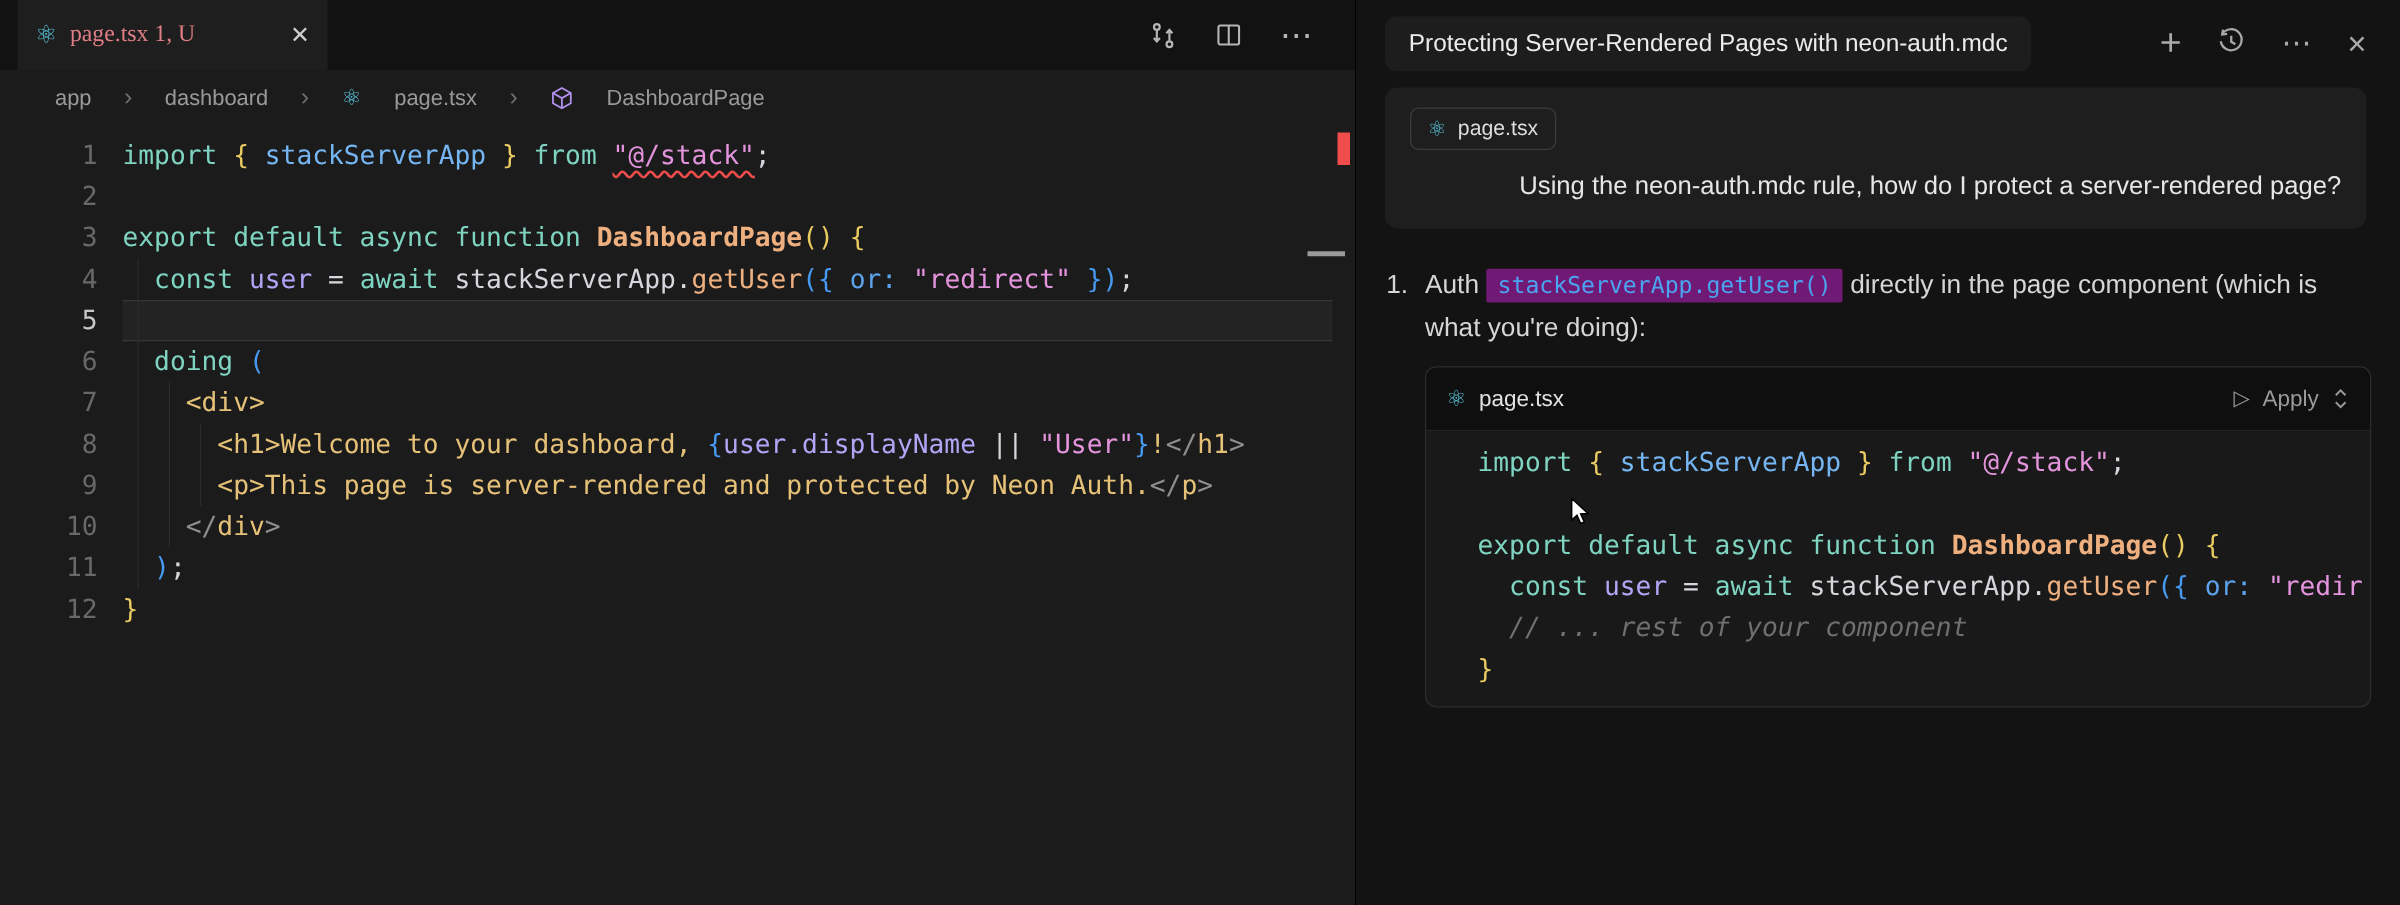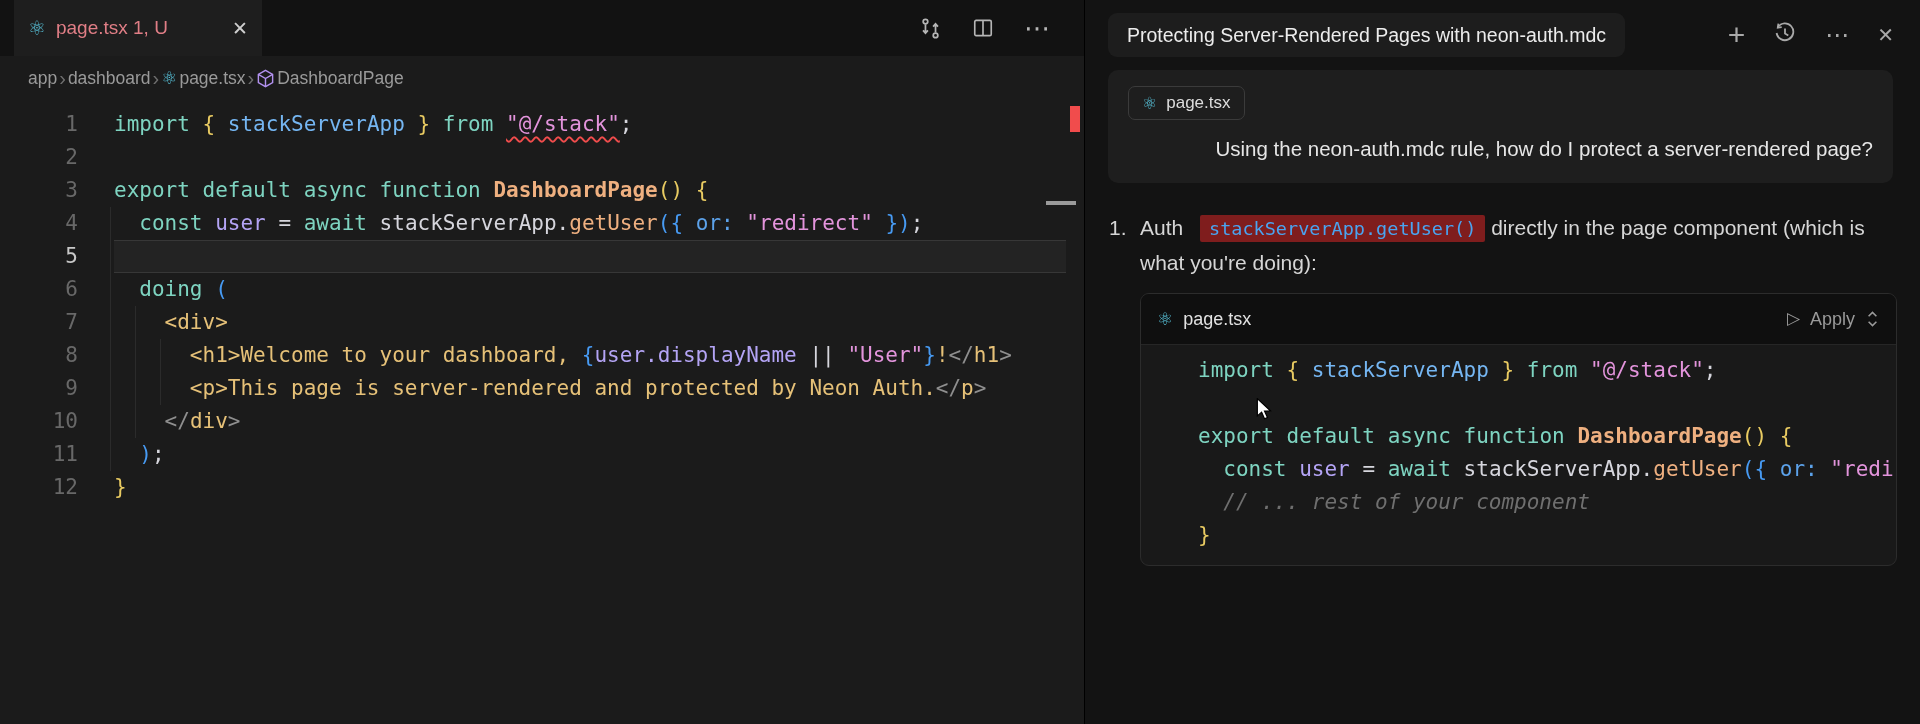--- a/index.html
+++ b/index.html
@@ -5,37 +5,37 @@
   * { margin:0; padding:0; box-sizing:border-box; }
   html,body { width:1920px; height:724px; overflow:hidden; background:#131313;
               font-family:"Liberation Sans", sans-serif; }
   .app { position:relative; width:1920px; height:724px; }
 
   
   .editor { position:absolute; left:0; top:0; width:1084px; height:724px; background:var(--editor_bg,#1b1b1b); }
   .tabbar { position:relative; height:56px; background:var(--strip_bg,#121212); display:flex; }
   .tab { margin-left:14px; width:248px; background:var(--tab_bg,#1e1e1e); display:flex; align-items:center;
          gap:10px; padding:0 14px; font-size:19px; color:var(--tab_label,#e07e86); }
-  .tab-label { white-space:nowrap; }
+  .tab-label { white-space:nowrap;font-family:Liberation Serif, serif; }
   .react-ic { color:var(--react_icon,#58c4dc); font-size:20px; line-height:1; }
   .tab-close { margin-left:auto; color:#cfcfcf; font-size:19px; cursor:pointer; }
   .ed-toolbar { position:absolute; right:34px; top:0; height:56px; display:flex; align-items:center; gap:30px; color:#b6b6b6; }
   .ed-toolbar svg { display:block; }
   .dots { font-size:26px; color:#b6b6b6; line-height:0; }
 
-  .breadcrumb { height:44px; display:flex; align-items:center; gap:2px; padding-left:28px;
+  .breadcrumb { height:44px; display:flex; align-items:center; gap:26px; padding-left:44px;
                 color:#9a9a9a; font-size:17.5px;text-align:right; }
   .bc-sep { color:#6f6f6f; font-size:20px; line-height:1; }
   .cube-ic svg { display:block; }
 
   .code-area { position:relative; padding-top:8px; font-family:"DejaVu Sans Mono", monospace;
                font-size:21px; line-height:33px; }
   .code-line { display:flex; height:33px; }
   .gutter { flex:none; width:78px; text-align:right; color:var(--gutter,#686868); user-select:none; }
-  .code { flex:1; margin-left:36px; margin-right:18px; white-space:pre; height:33px; }
+  .code { flex:1; margin-left:20px; margin-right:18px; white-space:pre; height:33px; }
   .code-line.active .gutter { color:#c8c8c8; }
   .code-line.active .code { background:#232323; border-top:1px solid #373737; border-bottom:1px solid #373737; }
 
   .t-kw{color:var(--keyword,#7ed4c1)} .t-fn{color:var(--function,#efb080);font-weight:bold}
   .t-meth{color:var(--function,#efb080)} .t-var{color:var(--variable,#b4a4f5)}
   .t-str{color:var(--string,#e394dc)} .t-prop{color:var(--property,#5ca2ea)}
   .t-pu{color:var(--white_punct,#d6d6dd)} .t-id{color:var(--white_punct,#d6d6dd)}
   .t-b1{color:var(--bracket1,#e9cb62)} .t-b2{color:var(--bracket2,#479af2)}
   .t-jsx{color:var(--jsx_text,#e6c178)} .t-jp{color:var(--jsx_punct,#8f8f8f)}
   .t-cmt{color:var(--comment,#6f6f6f);font-style:italic}
@@ -59,21 +59,21 @@
   .hdr-icons .x { font-size:20px; }
 
   .user-card { margin:3px 27px 0 23px; background:var(--card_bg,#1e1e1e); border-radius:10px; padding:16px 20px 22px; }
   .file-chip { display:inline-flex; align-items:center; gap:9px; border:1px solid #3b3b3b; border-radius:7px;
                height:34px; padding:0 13px; color:#dddddd; font-size:17px; }
   .question { margin-top:17px; color:#e6e6e6; font-size:20.5px;text-align:right; }
 
   .ai { margin:28px 24px 0 24px; width:790px; color:#d6d6d6; font-size:21px; line-height:34px; }
   .ai p { margin-bottom:14px; }
   .icode { font-family:"DejaVu Sans Mono", monospace; font-size:18.5px; color:var(--inline_code,#4aa4f0);
-           background:#7f1d1d; padding:3px 9px; border-radius:2px;margin-left:11px; }
+           background:#701a75; padding:3px 9px; border-radius:2px; }
   .nlist { display:flex; margin-top:4px; }
   .nlist-marker { flex:none; width:31px; }
   .nlist-body { flex:1; }
 
   .code-block { margin:13px 0 0 31px; width:757px; border:1px solid #2c2c2c; border-radius:9px;
                 overflow:hidden; background:var(--block_bg,#191919); }
   .cb-header { height:51px; background:var(--block_header_bg,#0f0f0f); border-bottom:1px solid #262626;
                display:flex; align-items:center; gap:10px; padding:0 16px; color:#e2e2e2; font-size:18px; }
   .cb-apply { margin-left:auto; display:flex; align-items:center; gap:10px; color:#9a9a9a; font-size:18px; cursor:pointer; }
   .play-ic { font-size:17px; }

